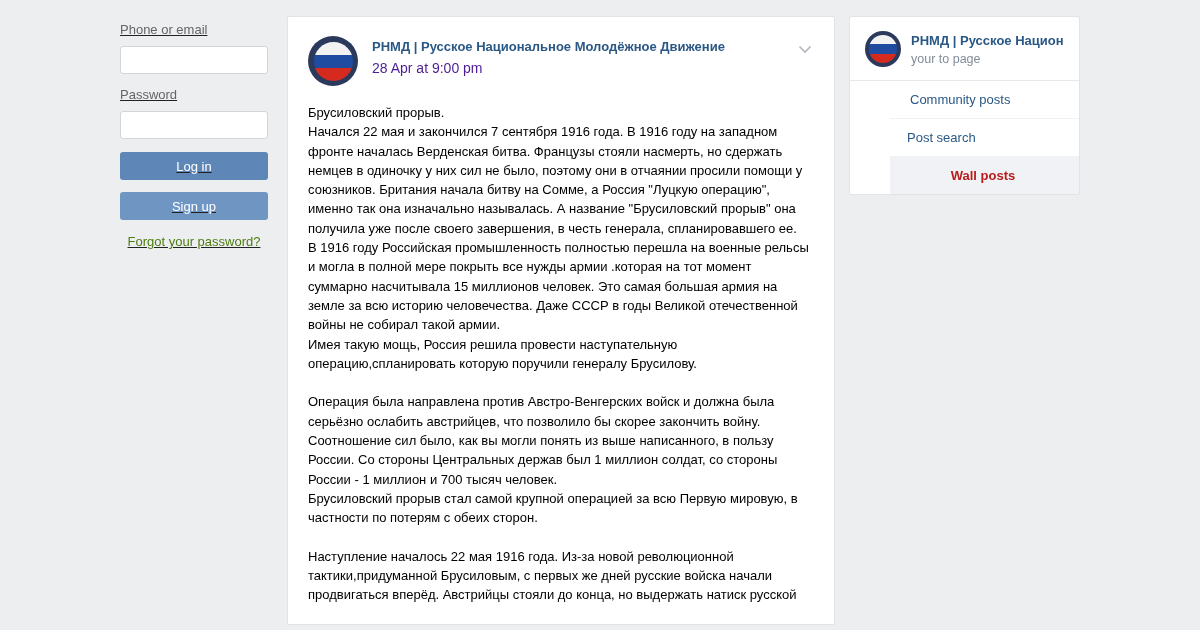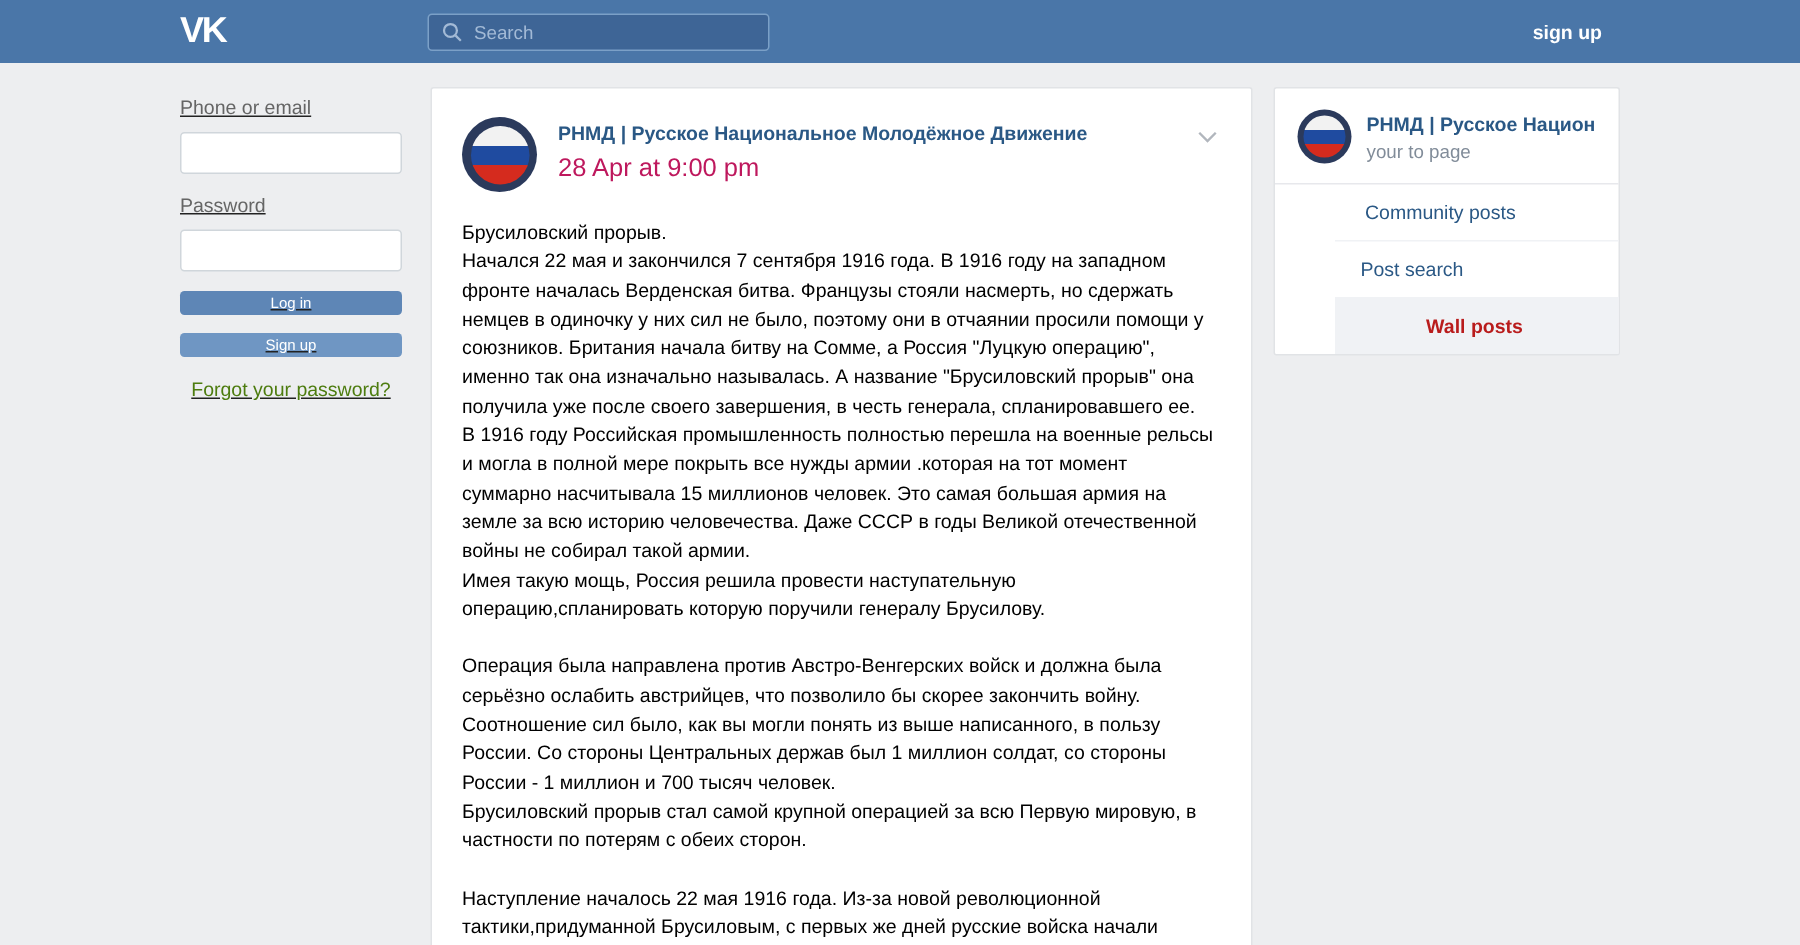--- a/index.html
+++ b/index.html
@@ -34,36 +34,36 @@
   .post-col  { width:548px; margin-right:14px; }
   .right-col { width:231px; }
 
   
   .form-label { display:block; font-size:13px; color:#656565; margin-bottom:9px; }
   .text-input {
     display:block; width:100%; height:28px; border:1px solid #d0d6db; border-radius:3px;
     margin-bottom:13px; padding:0 8px; font-size:13px; background:#fff; font-family:inherit;
   }
   .btn {
-    display:block; width:100%; height:16px; border:none; border-radius:3px;
-    color:#fff; font-size:10px; cursor:pointer; font-family:inherit;
+    display:block; width:100%; height:28px; border:none; border-radius:3px;
+    color:#fff; font-size:13px; cursor:pointer; font-family:inherit;
   }
   .btn-login  { background:#5e86b6; margin-top:12px; }
   .btn-signup { background:#6f96c3; margin-top:12px; }
   .forgot-link { display:block; text-align:center; color:#4d7c0f; font-size:13px; margin-top:14px; }
 
   
   .card { background:#fff; border:1px solid #e1e3e6; border-radius:2px; }
 
   
   .post-card { padding:19px 20px; min-height:600px; }
   .post-header { display:flex; align-items:flex-start; }
   .post-head-text { margin-left:14px; padding-top:3px; }
   .post-author { display:block; font-weight:bold; color:#2a5885; font-size:13px; line-height:16px;text-align:center; }
-  .post-date { display:block; color:#be185d; font-size:17px; margin-top:5px; }
+  .post-date { display:block; color:#4c1d95; font-size:14px; margin-top:5px; }
   .chevron-btn { margin-left:auto; padding:6px 2px; cursor:pointer; }
   .post-text {
     margin-top:17px; font-size:13px; line-height:19.3px; color:#000;
     white-space:pre-wrap;
   }
 
   
   .avatar { border-radius:50%; overflow:hidden; flex-shrink:0; cursor:pointer;
             background:#2b3a5c; display:flex; align-items:center; justify-content:center; }
   .avatar-50 { width:50px; height:50px; }
@@ -87,33 +87,20 @@
   .side-menu { padding:0;margin-left:40px; }
   .menu-item { display:block; padding:11px 20px; font-size:13px; color:#2a5885; }
   .side-menu .menu-item + .menu-item { border-top:1px solid #f0f2f5;padding-left:17px; }
   .menu-item.active { background:#f0f2f5; color:#b91c1c; font-weight:bold; border-top:1px solid #f0f2f5;text-align:center; }
 </style>
 </head>
 <body>
 
 <div>
 
-  <header class="topbar">
-    <div class="topbar-inner">
-      <div class="vk-logo">VK</div>
-      <div class="searchbox">
-        <svg width="13" height="13" viewBox="0 0 13 13">
-          <circle cx="5.3" cy="5.3" r="4.3" fill="none" stroke="#a3bad6" stroke-width="1.5"></circle>
-          <line x1="8.6" y1="8.6" x2="12.2" y2="12.2" stroke="#a3bad6" stroke-width="1.5"></line>
-        </svg>
-        <input class="search-input" type="text" placeholder="Search" style="">
-      </div>
-      <a class="signup-link">sign up</a>
-    </div>
-  </header>
 
   <div class="content">
 
     <aside class="left-col">
       <form class="login-form">
         <label class="form-label">Phone or email</label>
         <input class="text-input" type="text" style="">
         <label class="form-label">Password</label>
         <input class="text-input" type="password" style="">
         <button type="button" class="btn btn-login">Log in</button>

